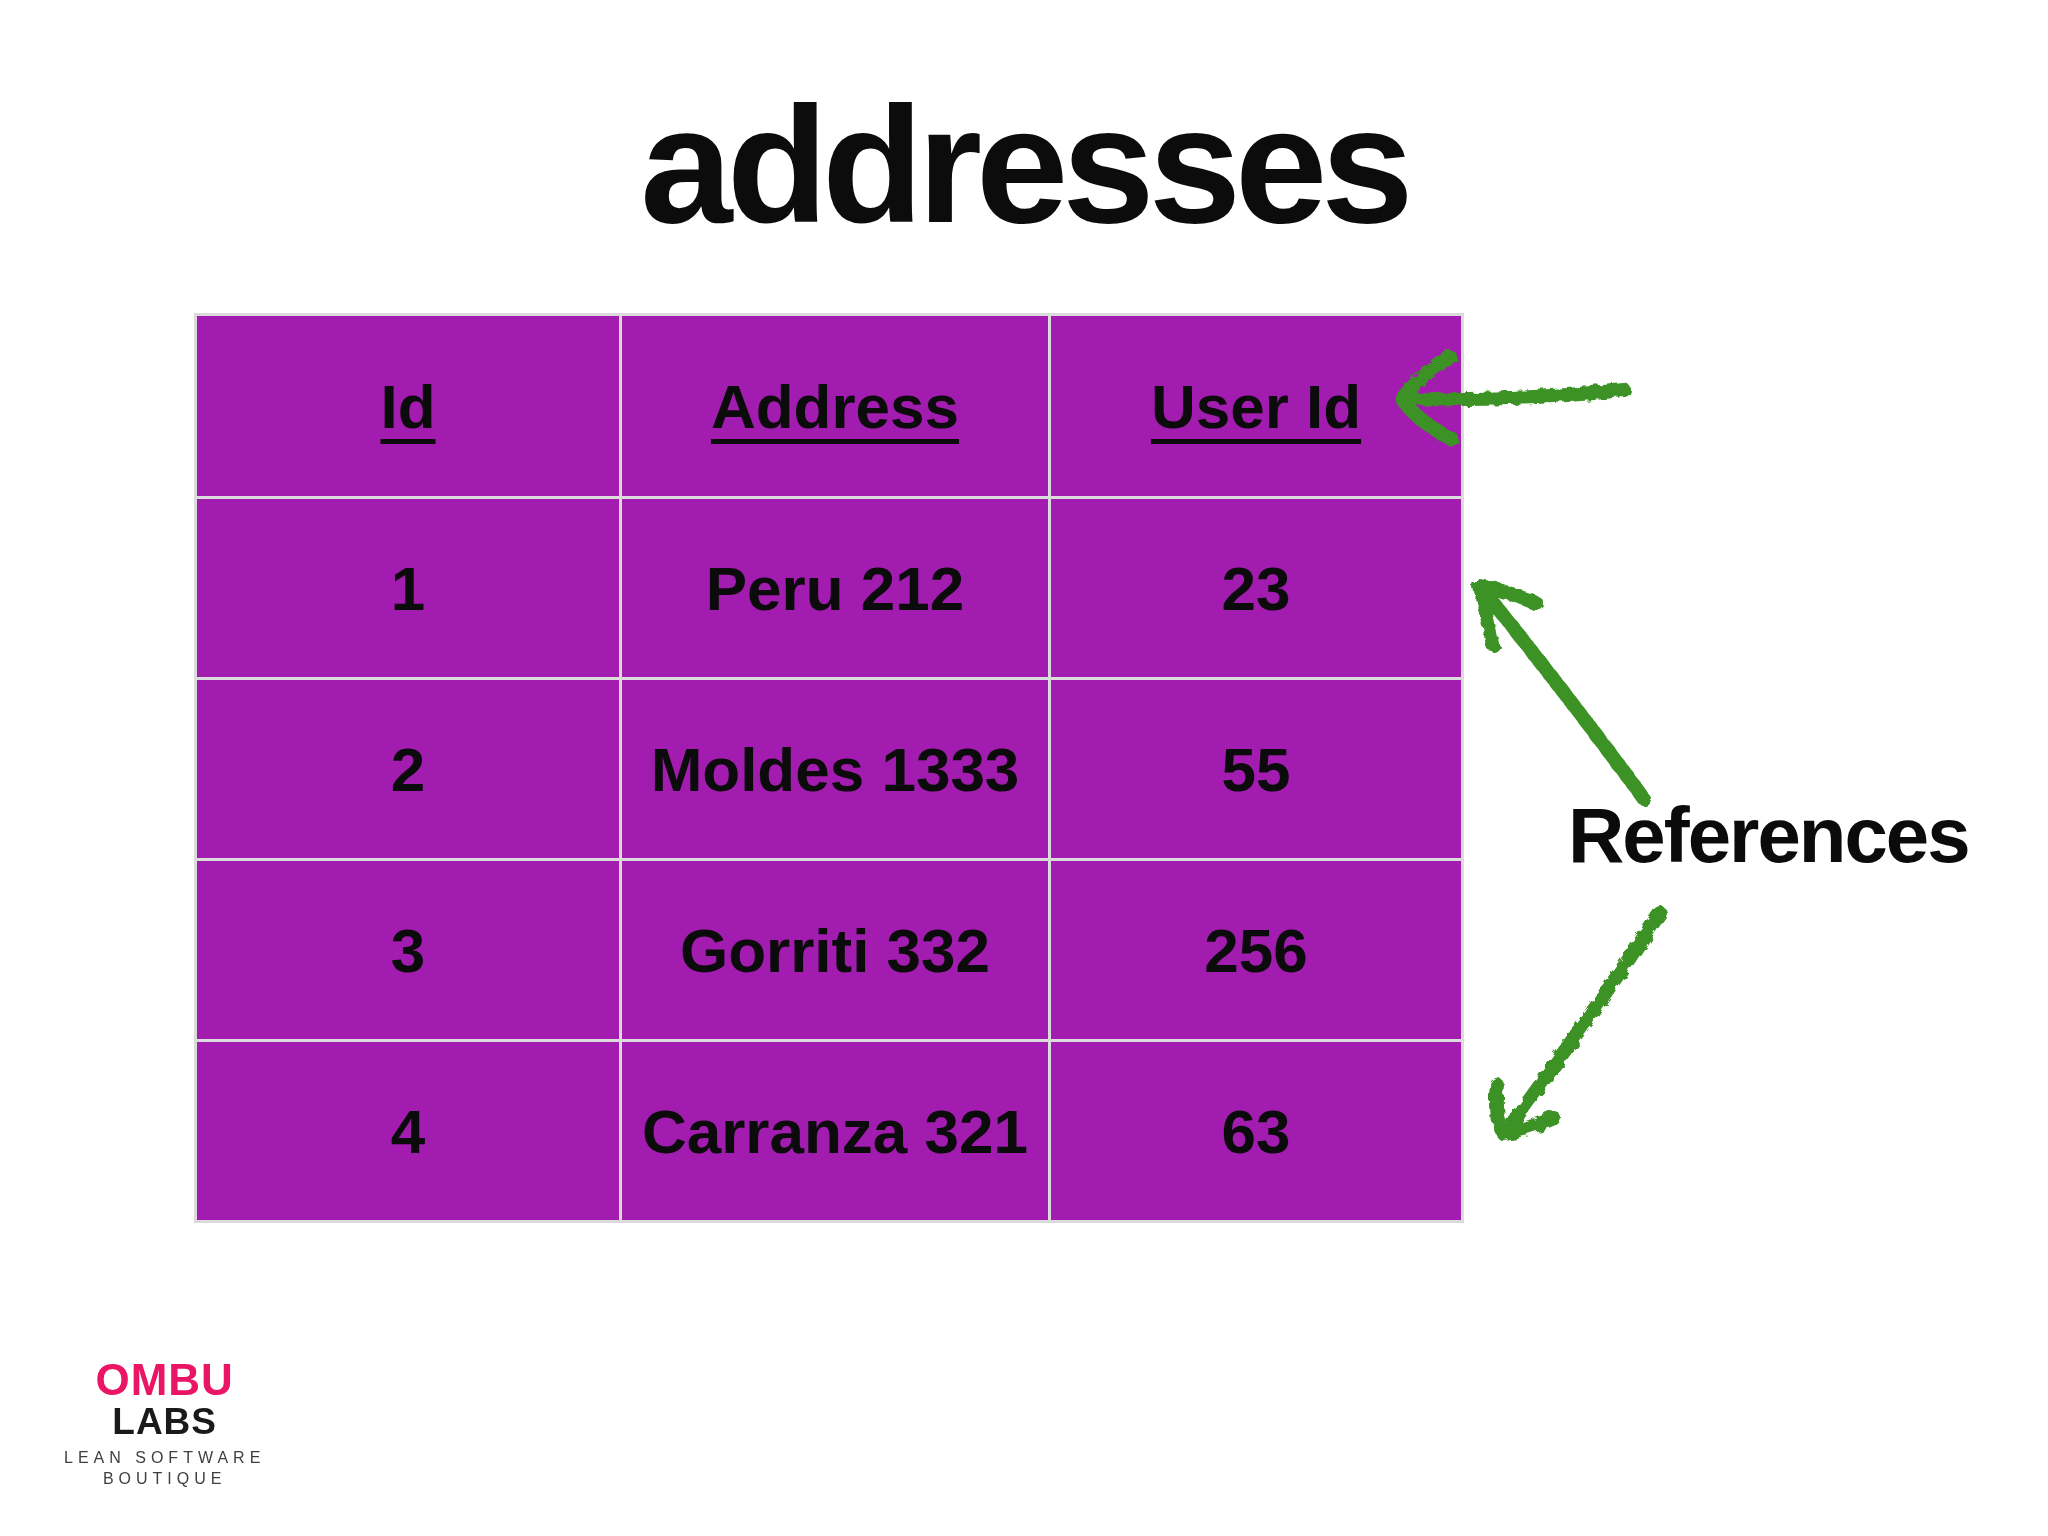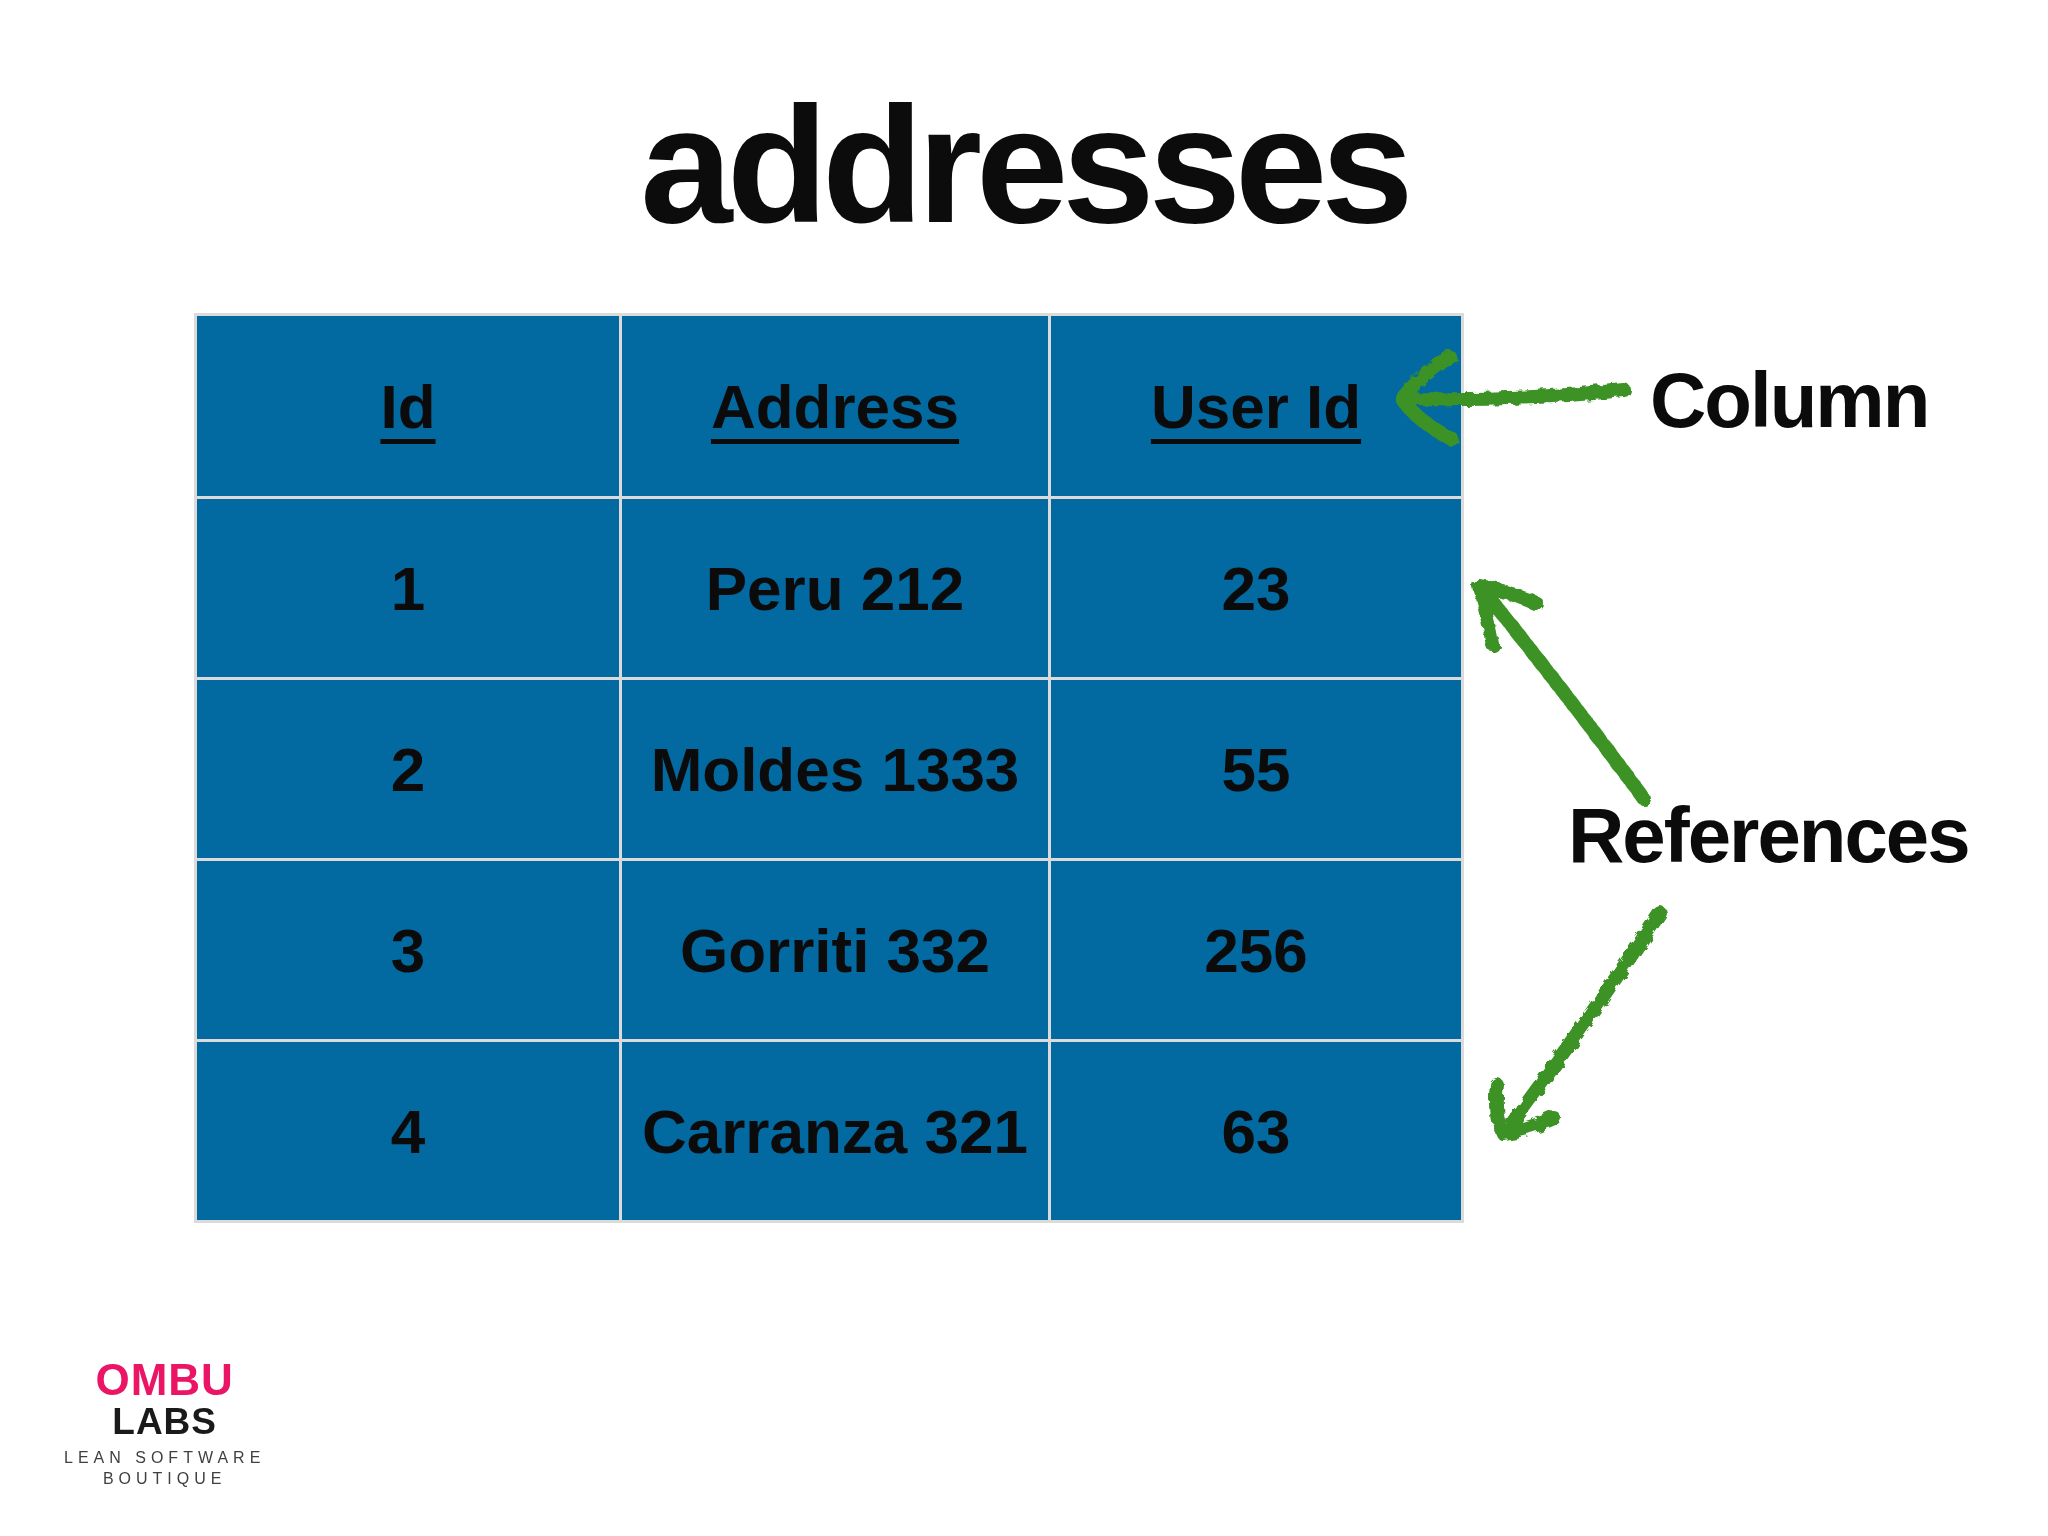--- a/index.html
+++ b/index.html
@@ -37,21 +37,21 @@
     left: 194px;
     top: 313px;
     border-collapse: collapse;
     table-layout: fixed;
   }
   .db-table col.c1 { width: 425px; }
   .db-table col.c2 { width: 429px; }
   .db-table col.c3 { width: 413px; }
   .db-table th, .db-table td {
     border: 3px solid #dbdbdb;
-    background: #0369a1;
+    background: #a21caf;
     text-align: center;
     vertical-align: middle;
     font-size: 62px;
     font-weight: 700;
     color: #0b0b0b;
     padding: 0;
   }
   .db-table thead tr { height: 183px; }
   .db-table tbody tr { height: 181px; }
   .hdr-underline {
@@ -182,21 +182,20 @@
       <path d="M1537,604 Q1506,590 1479,586 Q1488,617 1493,645"></path>
     </g>
     <g>
       <path d="M1660,913 Q1592,1015 1513,1122"></path>
       <path d="M1497,1085 Q1493,1115 1503,1133 Q1527,1130 1554,1118"></path>
     </g>
   </g>
 </svg>
 
 <div class="ref-col-label">
-  <div>Column</div>
 </div>
 
 <div class="refs-label">References</div>
 
 <div class="logo">
   <div class="logo-ombu" style="color: rgb(235, 21, 101);">OMBU</div>
   <div class="logo-labs">LABS</div>
   <div class="logo-tagline">
     <div>LEAN SOFTWARE</div>
     <div>BOUTIQUE</div>

